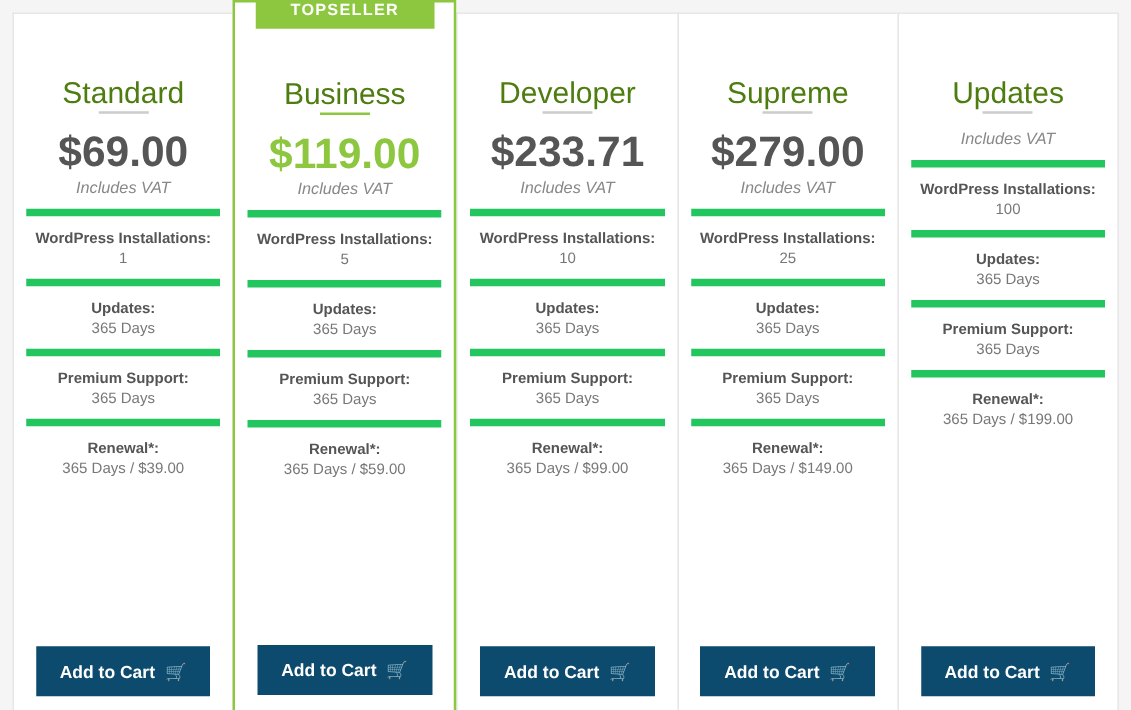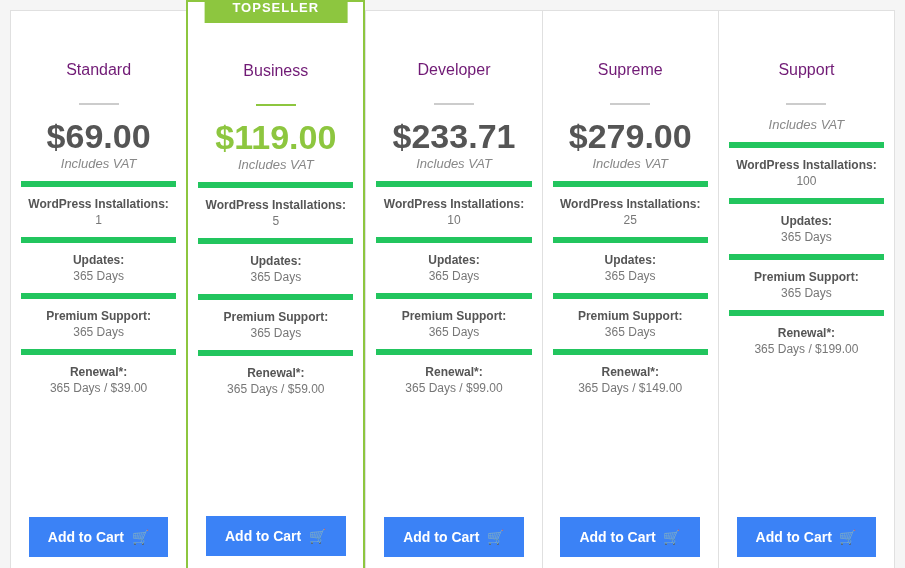--- a/index.html
+++ b/index.html
@@ -46,25 +46,25 @@
       transform: translateX(-50%);
       background: #8dc63f;
       color: white;
       font-weight: bold;
       font-size: 13px;
       padding: 8px 28px;
       letter-spacing: 1px;
       white-space: nowrap;
     }
     .plan-name {
-      font-size: 16px;
-      color: #701a75;
+      font-size: 24px;
+      color: #4d7c0f;
       font-weight: 300;
       margin-top: 30px;
-      margin-bottom: 24px;
+      margin-bottom: 0;
       text-align: center;
     }
     .plan-card.featured .plan-name {
       margin-top: 40px;
     }
     .plan-divider {
       width: 40px;
       border: none;
       border-top: 2px solid #ccc;
       margin-bottom: 12px;
@@ -110,21 +110,21 @@
       margin-top: 2px;
     }
     .add-to-cart-btn {
       margin-top: auto;
       padding-top: 16px;
       width: 100%;
       display: flex;
       justify-content: center;
     }
     .btn-cart {
-      background: #3b82f6;
+      background: #0c4a6e;
       color: white;
       border: none;
       padding: 12px 18px;
       font-size: 14px;
       font-weight: 600;
       cursor: pointer;
       display: flex;
       align-items: center;
       gap: 8px;
       width: 90%;
@@ -246,21 +246,21 @@
       <span class="feature-value">365 Days / $149.00</span>
     </div>
       <div class="add-to-cart-btn">
     <button class="btn-cart">
       <span>Add to Cart</span>
       <span class="cart-icon">🛒</span>
     </button>
   </div>
     </div>
     <div class="plan-card">
-      <div class="plan-name">Support</div>
+      <div class="plan-name">Updates</div>
       <hr class="plan-divider">
       <div class="plan-vat">Includes VAT</div>
       <div class="plan-feature">
       <span class="feature-label">WordPress Installations:</span>
       <span class="feature-value">100</span>
     </div>
       <div class="plan-feature">
       <span class="feature-label">Updates:</span>
       <span class="feature-value">365 Days</span>
     </div>

